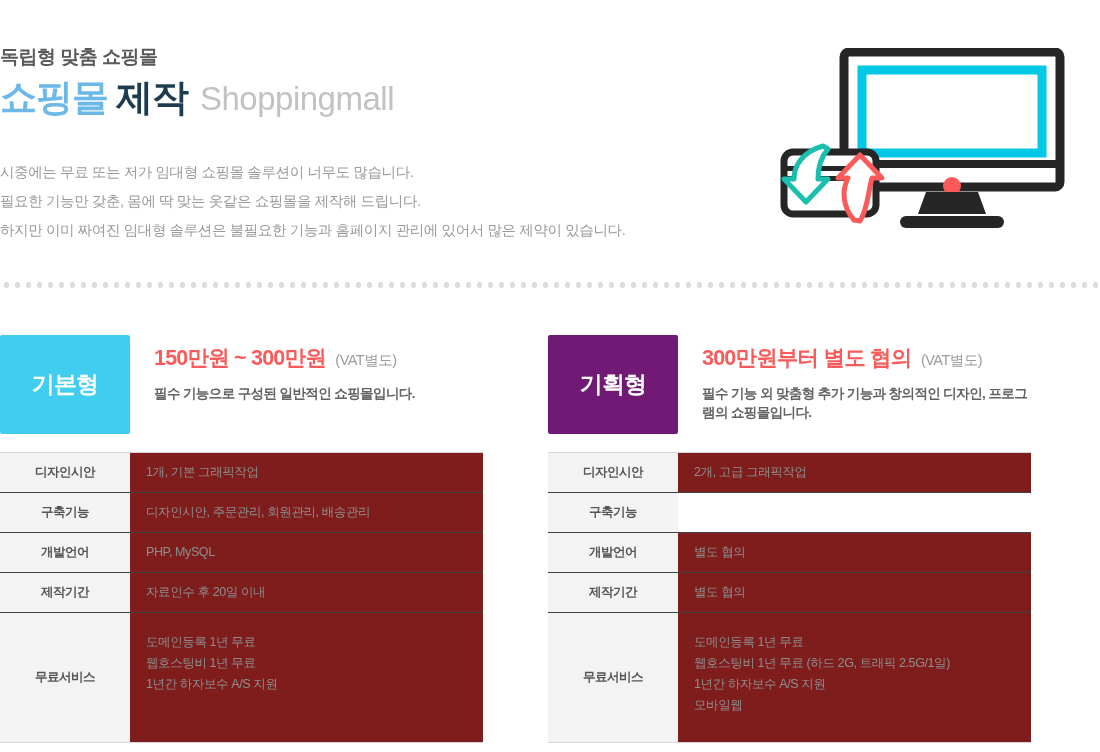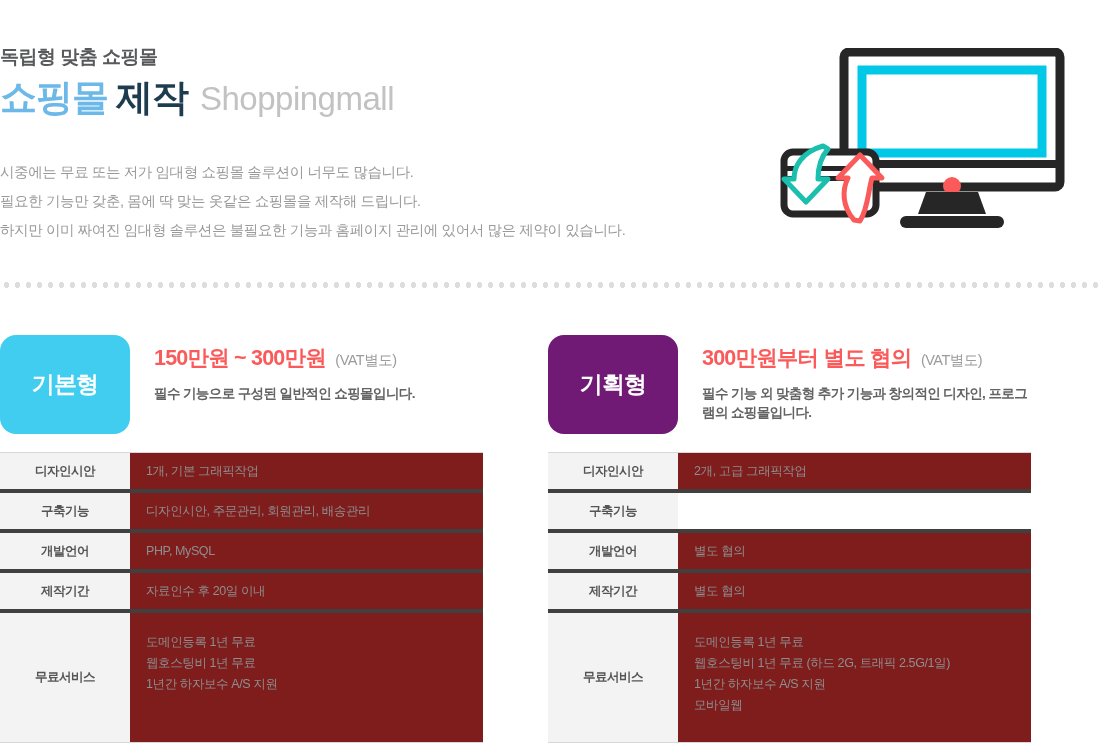--- a/index.html
+++ b/index.html
@@ -114,21 +114,21 @@
 
   .plan-head {
     display: flex;
     align-items: flex-start;
     height: 100px;
   }
 
   .badge {
     width: 130px;
     height: 99px;
-    border-radius: 16px;
+    border-radius: 2px;
     display: flex;
     align-items: center;
     justify-content: center;
     font-size: 23px;
     font-weight: bold;
     color: #ffffff;
     letter-spacing: -0.8px;
     flex: 0 0 130px;
   }
 
@@ -167,21 +167,21 @@
 
   
   .spec-table {
     margin-top: 17px;
     width: 483px;
     border-top: 1px solid #d8d8d8;
   }
 
   .spec-row {
     display: flex;
-    border-bottom: 4px solid #404040;
+    border-bottom: 1px solid #404040;
     min-height: 40px;
   }
 
   .spec-row.tall {
     min-height: 130px;
     border-bottom: 1px solid #d8d8d8;
   }
 
   .spec-label {
     flex: 0 0 130px;

